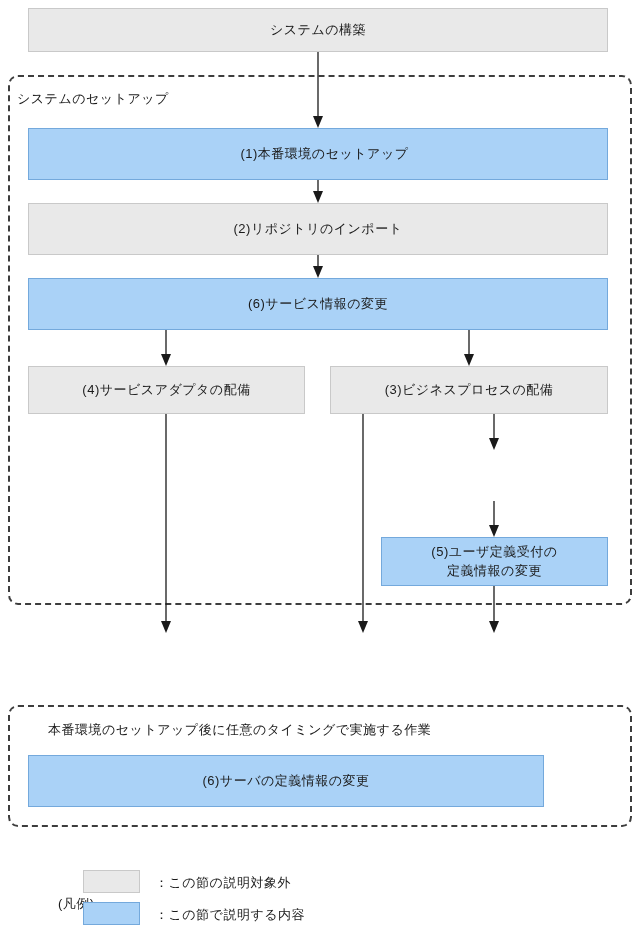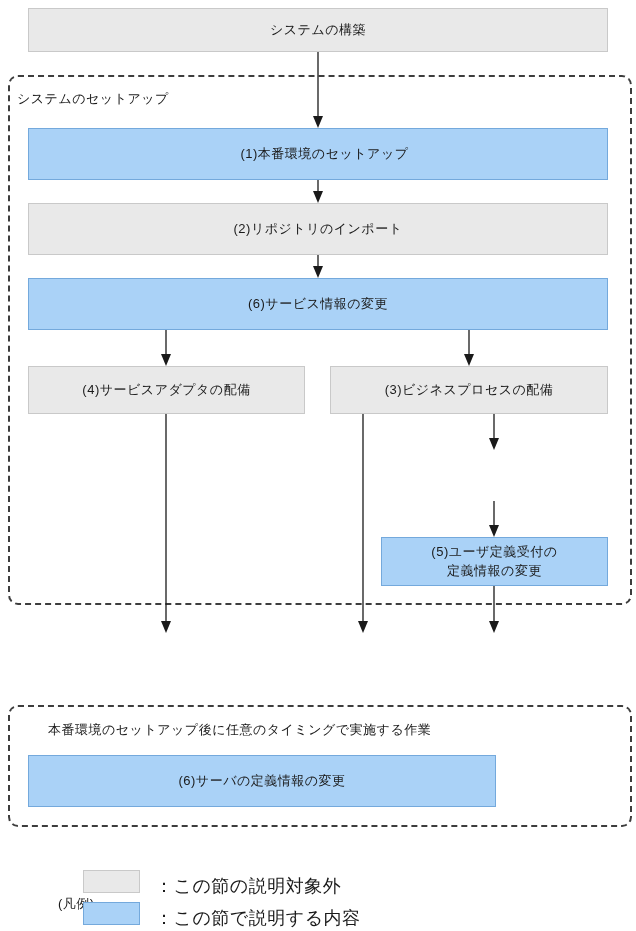--- a/index.html
+++ b/index.html
@@ -60,21 +60,21 @@
   .legend-swatch.excluded {
     background: var(--excluded-fill, #e9e9e9);
     border: 1px solid var(--excluded-border, #c9c9c9);
   }
   .legend-swatch.highlight {
     background: var(--highlight-fill, #aad2f7);
     border: 1px solid var(--highlight-border, #74a9dc);
   }
   .legend-label {
     position: absolute;
-    font-size: 18px;
+    font-size: 13px;
     letter-spacing: 0.5px;
     white-space: nowrap;
     text-align: right;
   }
   svg.flow-overlay {
     position: absolute;
     left: 0; top: 0;
     width: 636px; height: 931px;
     pointer-events: none;
   }
@@ -149,21 +149,21 @@
     <span>(3)ビジネスプロセスの配備</span>
   </div>
 
 
   <div class="node highlight" style="left:381px; top:537px; width:227px; height:49px;">
     <span>(5)ユーザ定義受付の</span>
     <span>定義情報の変更</span>
   </div>
 
 
-  <div class="node highlight" style="left:28px; top:755px; width:468px; height:52px;">
+  <div class="node highlight" style="left:28px; top:755px; width:516px; height:52px;">
     <span>(6)サーバの定義情報の変更</span>
   </div>
 
   <div class="legend-title" style="left:58px; top:847px;">(凡例)</div>
 
   <div class="legend-swatch excluded" style="left:83px; top:870px;"></div>
   <div class="legend-label" style="left:155px; top:874px;">：この節の説明対象外</div>
 
   <div class="legend-swatch highlight" style="left:83px; top:902px;"></div>
   <div class="legend-label" style="left:155px; top:906px;">：この節で説明する内容</div>

